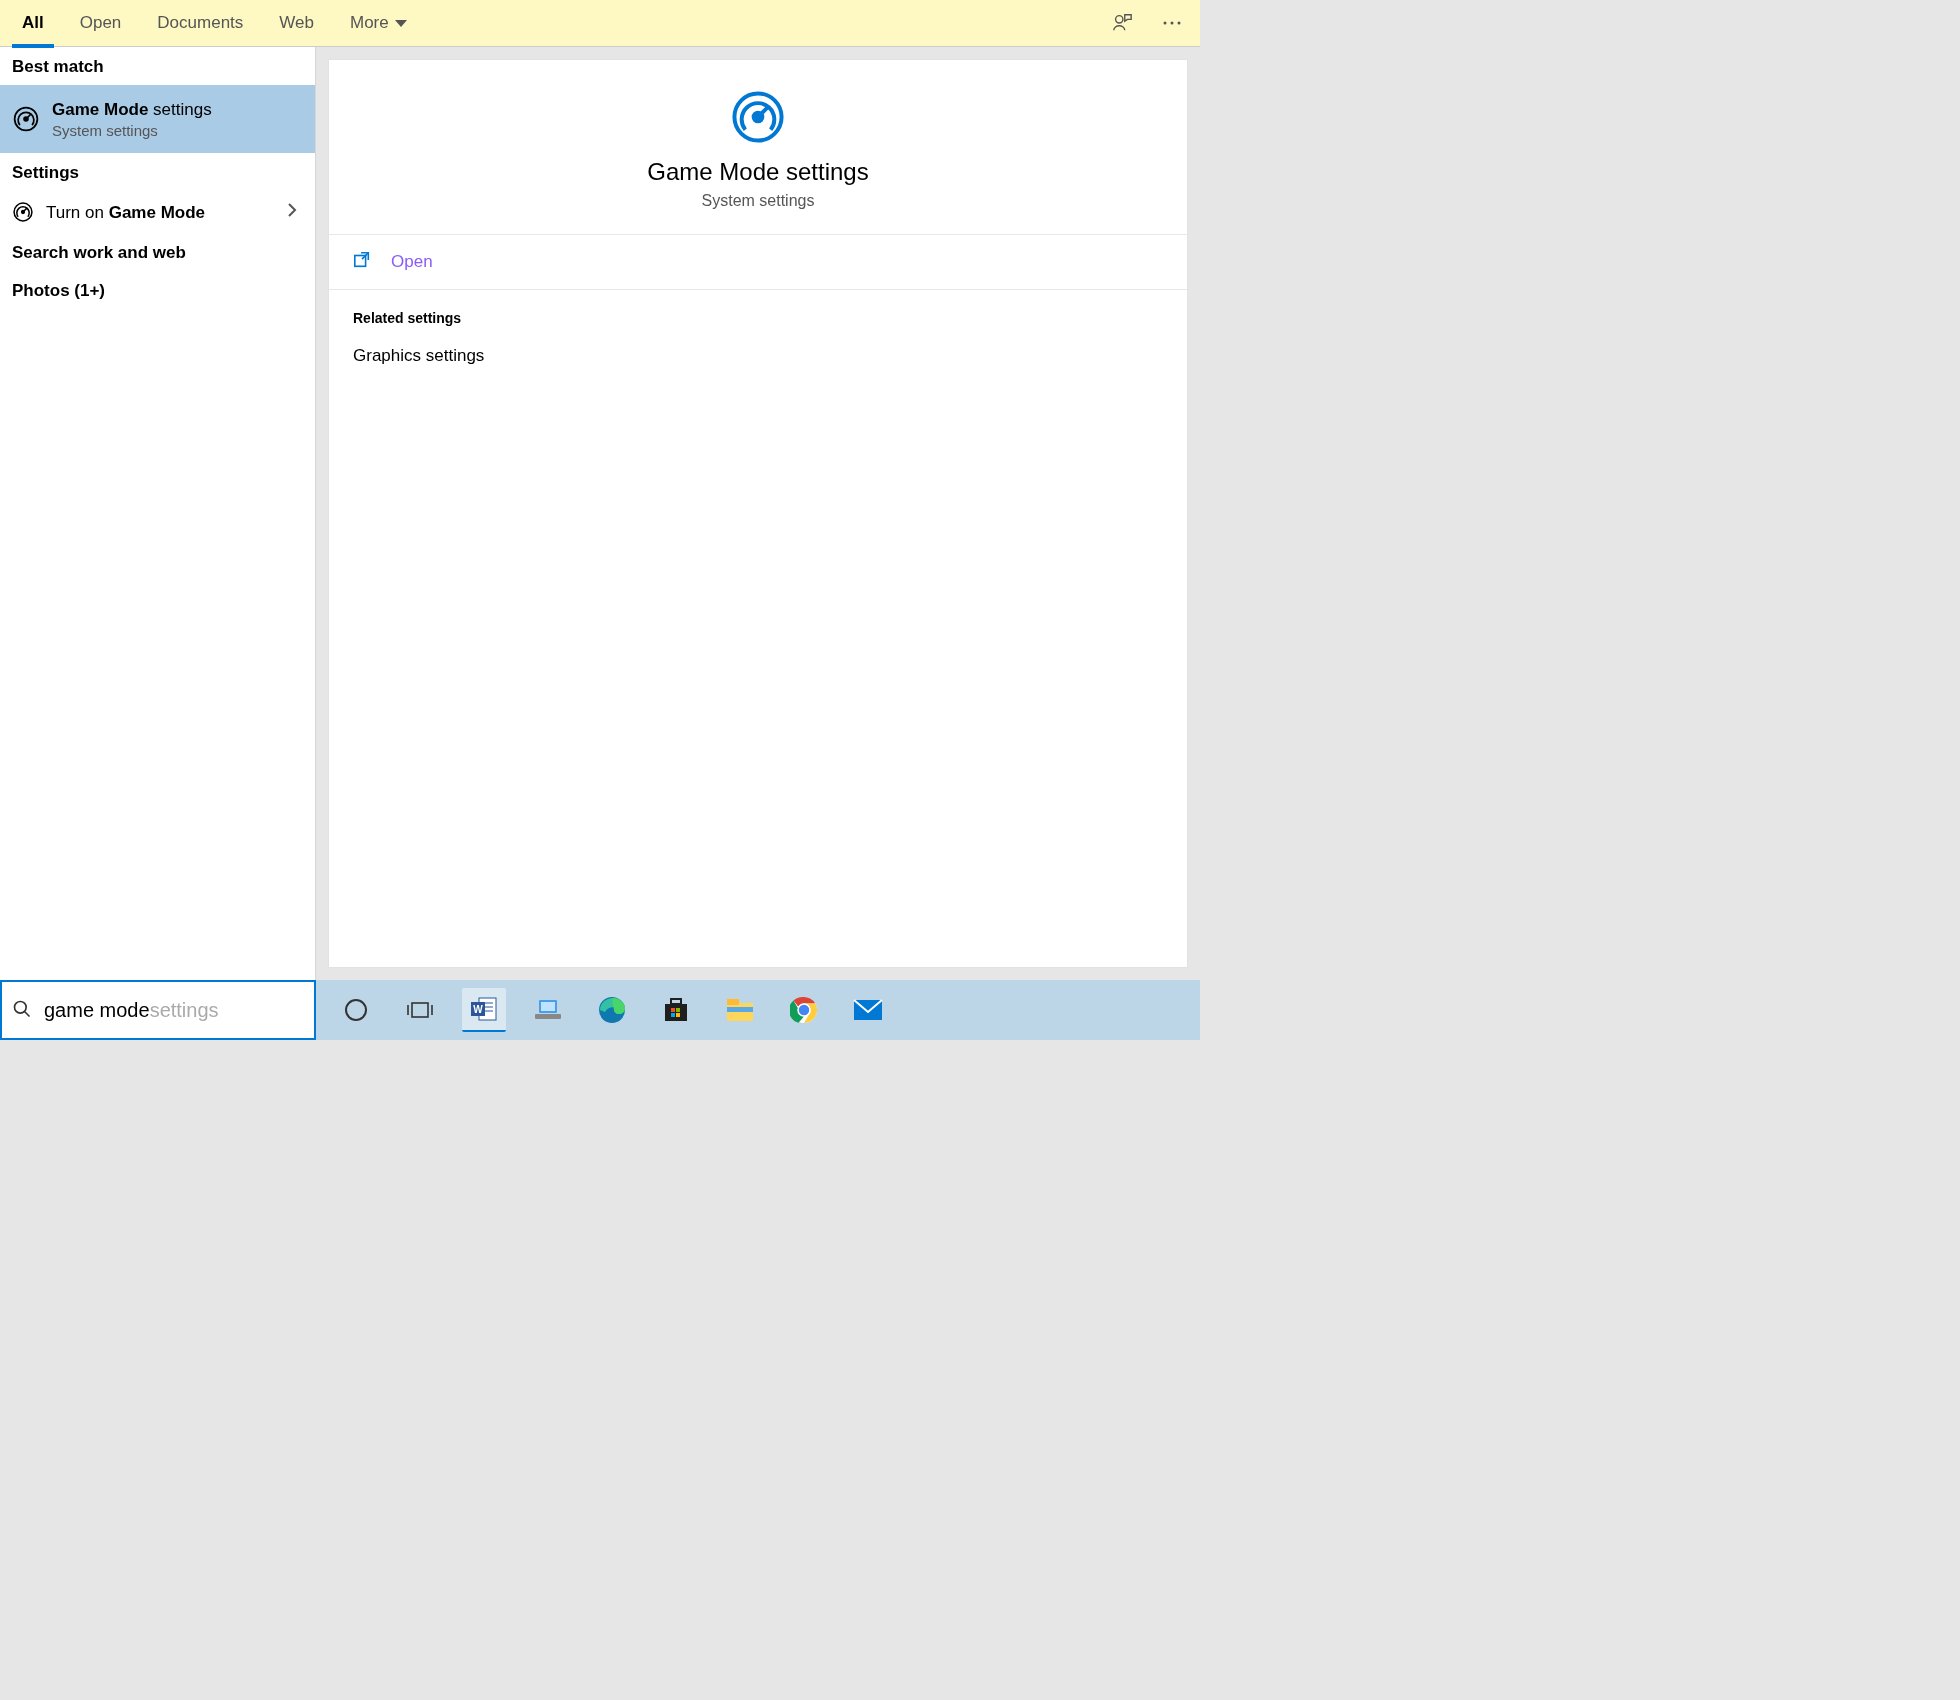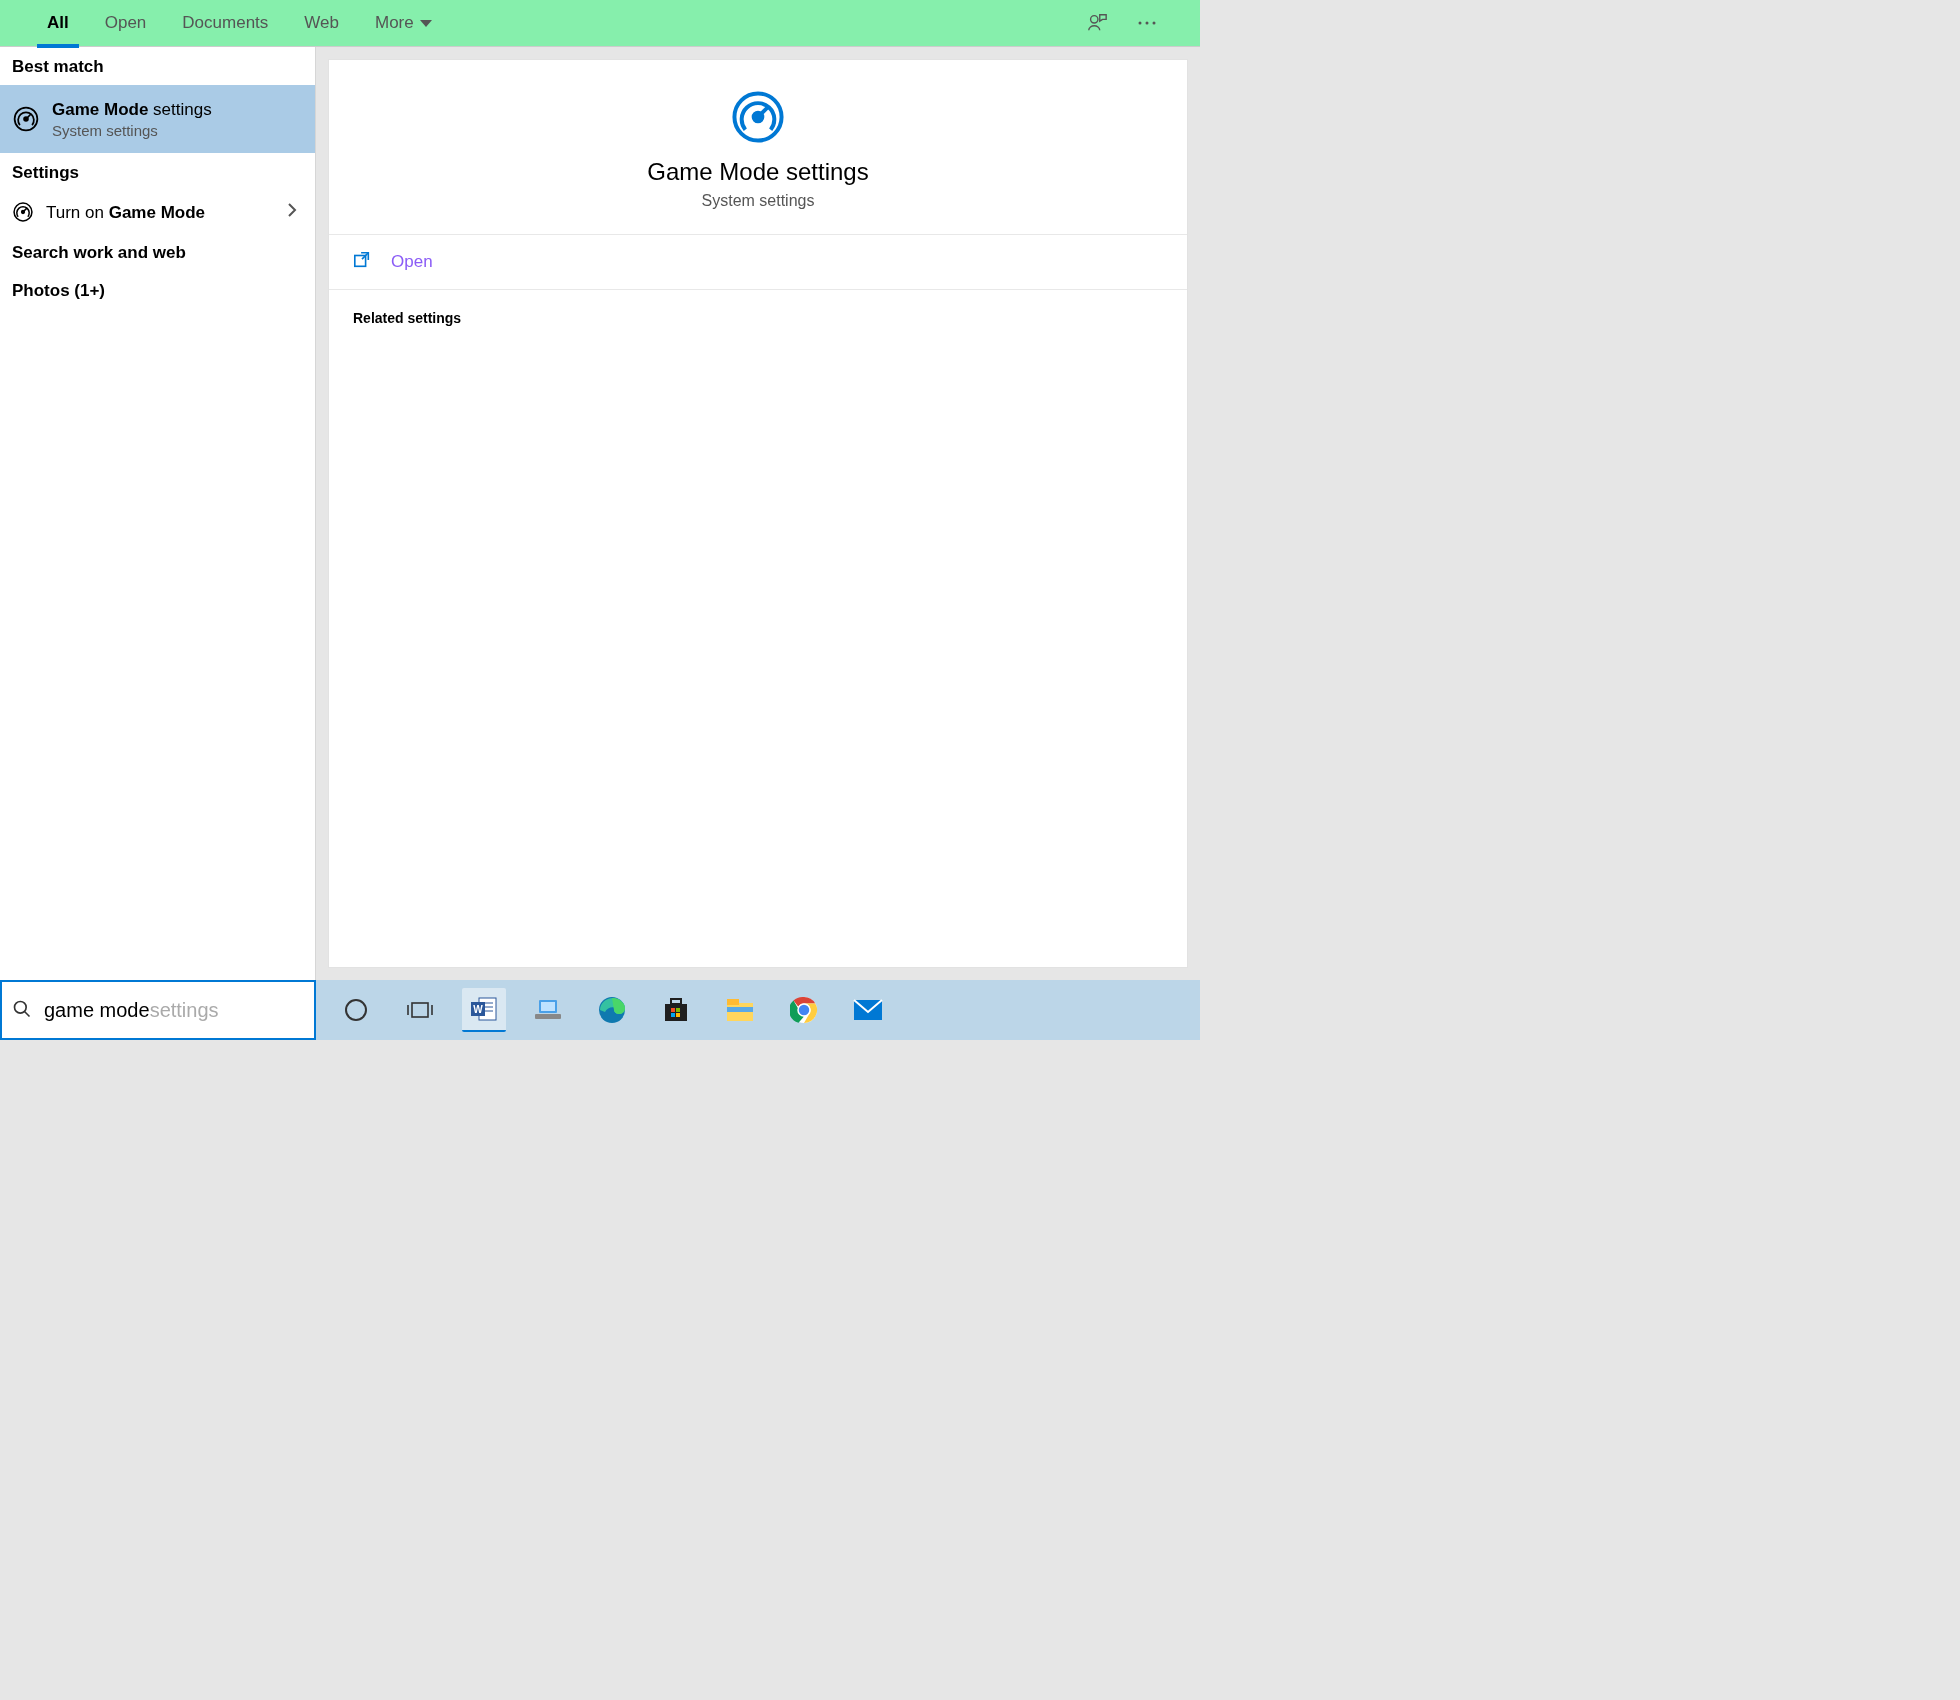--- a/index.html
+++ b/index.html
@@ -1,24 +1,24 @@
 <!DOCTYPE html>
 <html><head>
 <meta charset="utf-8">
 <style>
   * { box-sizing: border-box; margin: 0; padding: 0; }
   html, body { width: 1200px; height: 1040px; font-family: "Segoe UI", Arial, sans-serif; background: #e6e6e6; overflow: hidden; }
   
   .tabs-bar {
     height: 47px;
-    background: #86efac;
+    background: #fef9c3;
     border-bottom: 1px solid #ccc;
     display: flex;
     align-items: center;
-    padding: 0 29px;
+    padding: 0 4px;
     position: relative;
   }
   .tab-item {
     padding: 10px 18px 10px 18px;
     font-size: 17px;
     color: #555;
     cursor: pointer;
     position: relative;
     height: 47px;
     display: flex;
@@ -274,20 +274,21 @@
           <svg width="18" height="18" viewBox="0 0 20 20" fill="none" stroke="#0078d4" stroke-width="1.8">
             <rect x="2" y="5" width="12" height="12"></rect>
             <polyline points="9,2 17,2 17,10"></polyline>
               <line x1="17" y1="2" x2="10" y2="9"></line>
           </svg>
         </span>
         <span class="act-label">Open</span>
       </div>
       <div class="related-block">
         <div class="related-title">Related settings</div>
+        <div class="related-link">Graphics settings</div>
       </div>
     </div>
   </div>
 </div>
 
 <div class="bottom-bar">
   <div class="search-box">
     <span class="search-icon">
       <svg width="20" height="20" viewBox="0 0 24 24" fill="none" stroke="#333" stroke-width="2">
         <circle cx="10" cy="10" r="7"></circle>

